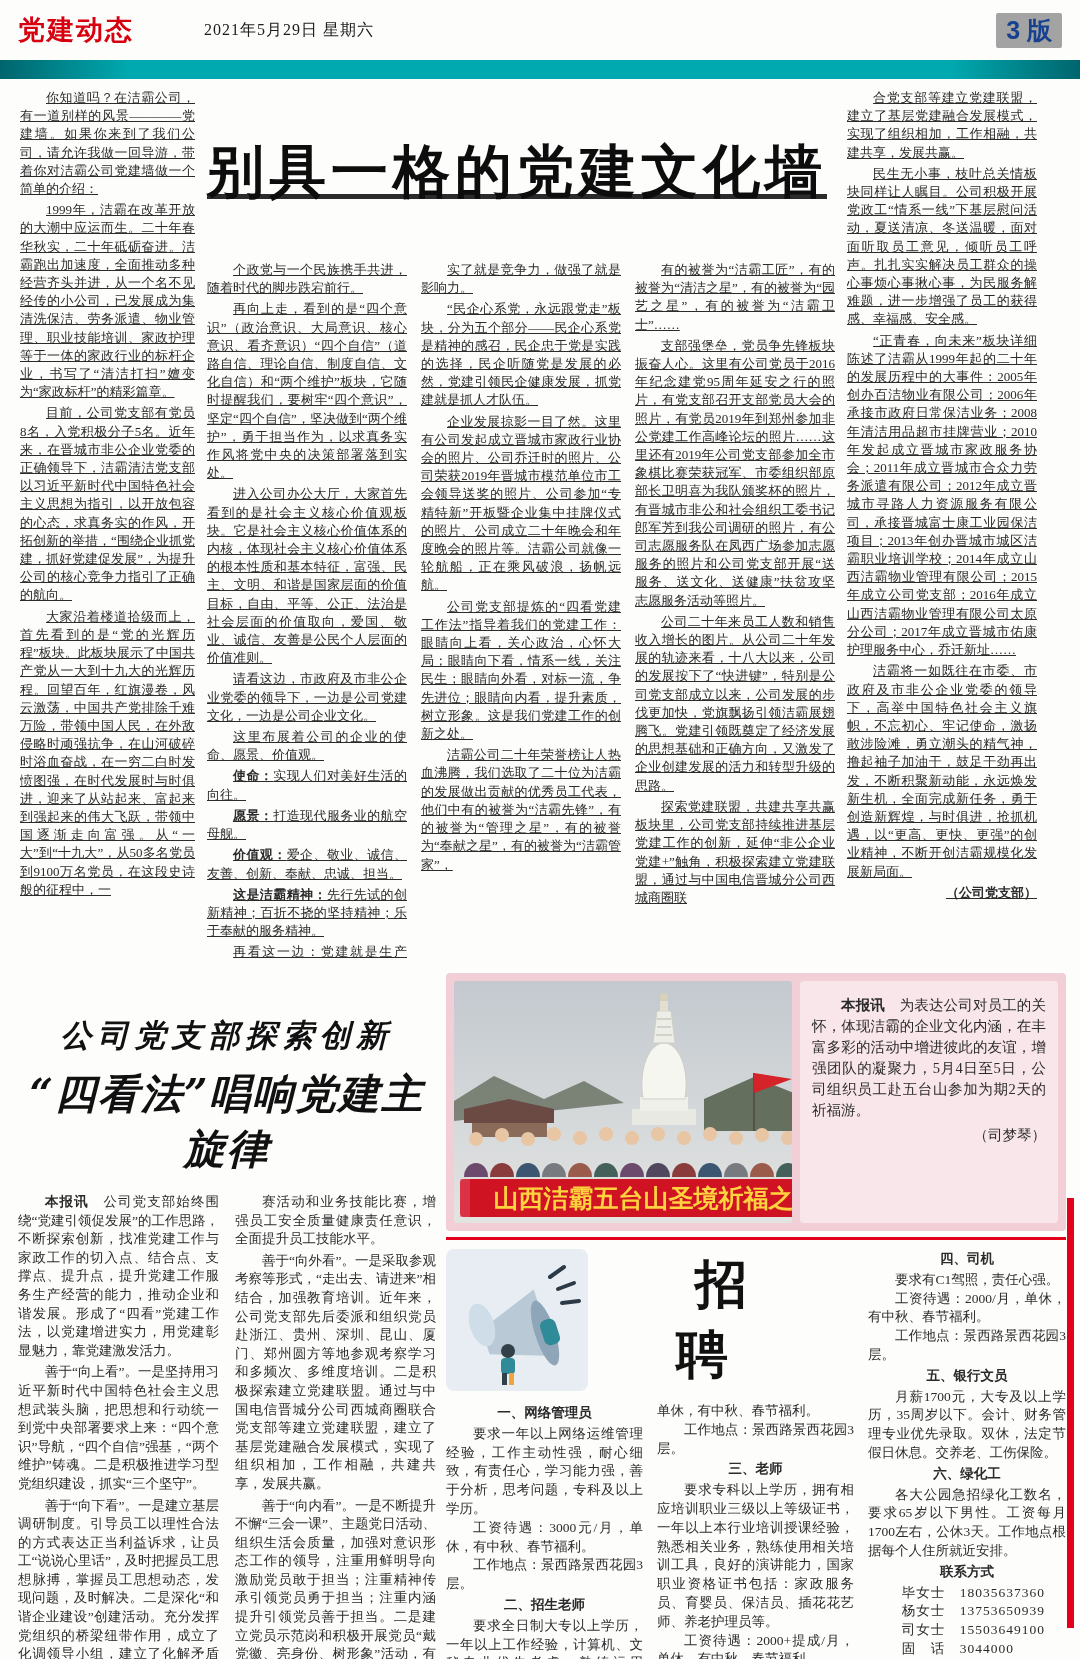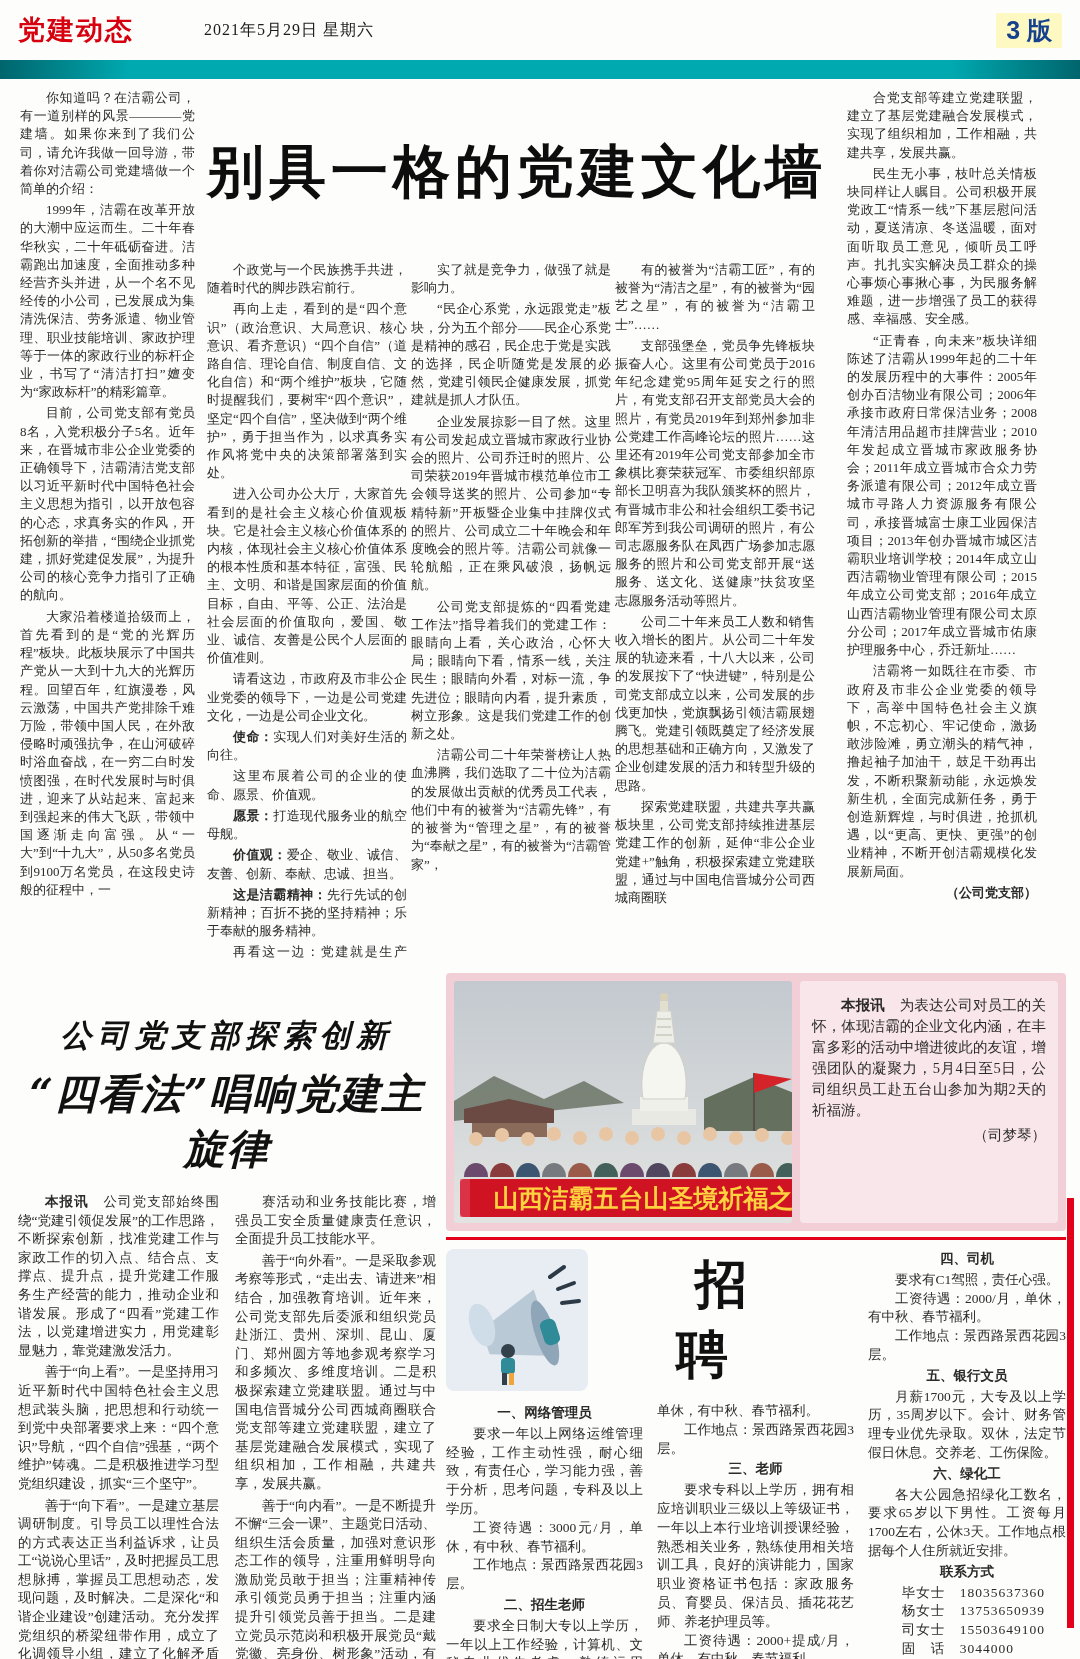--- a/index.html
+++ b/index.html
@@ -3,36 +3,36 @@
 <meta charset="utf-8">
 <style>
   html,body{margin:0;padding:0;background:#f4f3f1;}
   body{width:1080px;min-height:1659px;position:relative;background:#fdfdfc;
        font-family:"Liberation Serif","DejaVu Serif",serif;color:#2b2b2b;}
   
   .hdr{display:flex;align-items:center;height:60px;padding:0 18px;}
   .brand{color:#d6000f;font-weight:bold;font-size:27px;font-family:"Liberation Sans","DejaVu Sans",sans-serif;letter-spacing:2px;}
   .hdate{font-size:16px;margin-left:70px;color:#1b1b1b;letter-spacing:1px;}
   .spacer{flex:1;}
-  .pageno{background:#fef9c3;color:#15418f;font-weight:bold;font-size:25px;
+  .pageno{background:#a3a3a3;color:#15418f;font-weight:bold;font-size:25px;
           font-family:"Liberation Sans","DejaVu Sans",sans-serif;padding:1px 10px;border-radius:2px;}
   .tealbar{height:19px;background:linear-gradient(90deg,#00656d,#00a9b0 12%,#00a9b0 88%,#00656d);}
   
-  .main{display:flex;gap:12px;padding:10px 34px 0 20px;height:880px;overflow:hidden;}
+  .main{display:flex;gap:12px;padding:10px 34px 0 20px;height:880px;overflow:hidden;text-decoration:underline;}
   .ncol{font-size:13px;line-height:18.2px;text-align:justify;overflow:hidden;}
   .ncol p{margin:0 0 3px 0;text-indent:2em;}
   .ncol p b{font-family:"Liberation Sans","DejaVu Sans",sans-serif;}
   .ncol p.right{text-align:right;text-indent:0;}
   .ncol p.bold{font-weight:bold;}
   .c1{width:175px;height:870px;}
   .mid{width:628px;}
   .headline{height:150px;display:flex;align-items:center;justify-content:flex-start;margin:8px 0 14px 0;}
   .headline span{font-family:"Liberation Sans","DejaVu Sans",sans-serif;font-weight:900;
                  font-size:57px;letter-spacing:5px;color:#0d0d0d;}
-  .midcols{display:flex;gap:4px;height:698px;overflow:hidden;}
+  .midcols{display:flex;gap:14px;height:698px;overflow:hidden;}
   .midcols .ncol{width:200px;}
   .c5{width:190px;height:870px;}
   
   .lower{display:flex;padding:4px 14px 0 18px;gap:10px;}
   .art2{width:418px;}
   .art2-title{text-align:center;margin:42px 0 16px 0;font-family:"DejaVu Serif","Liberation Serif",serif;
               font-weight:bold;font-style:italic;color:#111;}
   .art2-title .t1{font-size:31px;letter-spacing:6px;display:block;}
   .art2-title .t2{font-size:41px;letter-spacing:2px;display:block;margin-top:10px;}
   .art2cols{display:flex;gap:16px;height:520px;overflow:hidden;}
@@ -89,22 +89,22 @@
   <div class="mid">
     <div class="headline">
       <span>别具一格的党建文化墙</span>
     </div>
     <div class="midcols">
       <div class="ncol">
           <p>个政党与一个民族携手共进，随着时代的脚步跌宕前行。</p>
           <p>再向上走，看到的是“四个意识”（政治意识、大局意识、核心意识、看齐意识）“四个自信”（道路自信、理论自信、制度自信、文化自信）和“两个维护”板块，它随时提醒我们，要树牢“四个意识”，坚定“四个自信”，坚决做到“两个维护”，勇于担当作为，以求真务实作风将党中央的决策部署落到实处。</p>
           <p>进入公司办公大厅，大家首先看到的是社会主义核心价值观板块。它是社会主义核心价值体系的内核，体现社会主义核心价值体系的根本性质和基本特征，富强、民主、文明、和谐是国家层面的价值目标，自由、平等、公正、法治是社会层面的价值取向，爱国、敬业、诚信、友善是公民个人层面的价值准则。</p>
           <p>请看这边，市政府及市非公企业党委的领导下，一边是公司党建文化，一边是公司企业文化。</p>
+          <p>这里布展着公司的企业的使命、愿景、价值观。</p>
           <p><b>使命：</b>实现人们对美好生活的向往。</p>
-          <p>这里布展着公司的企业的使命、愿景、价值观。</p>
           <p><b>愿景：</b>打造现代服务业的航空母舰。</p>
           <p><b>价值观：</b>爱企、敬业、诚信、友善、创新、奉献、忠诚、担当。</p>
           <p><b>这是洁霸精神：</b>先行先试的创新精神；百折不挠的坚持精神；乐于奉献的服务精神。</p>
           <p>再看这一边：党建就是生产力。做细了就是凝聚力，做</p>
         </div>
       <div class="ncol">
           <p>实了就是竞争力，做强了就是影响力。</p>
           <p>“民企心系党，永远跟党走”板块，分为五个部分——民企心系党是精神的感召，民企忠于党是实践的选择，民企听随党是发展的必然，党建引领民企健康发展，抓党建就是抓人才队伍。</p>
           <p>企业发展掠影一目了然。这里有公司发起成立晋城市家政行业协会的照片、公司乔迁时的照片、公司荣获2019年晋城市模范单位市工会领导送奖的照片、公司参加“专精特新”开板暨企业集中挂牌仪式的照片、公司成立二十年晚会和年度晚会的照片等。洁霸公司就像一轮航船，正在乘风破浪，扬帆远航。</p>
           <p>公司党支部提炼的“四看党建工作法”指导着我们的党建工作：眼睛向上看，关心政治，心怀大局；眼睛向下看，情系一线，关注民生；眼睛向外看，对标一流，争先进位；眼睛向内看，提升素质，树立形象。这是我们党建工作的创新之处。</p>

